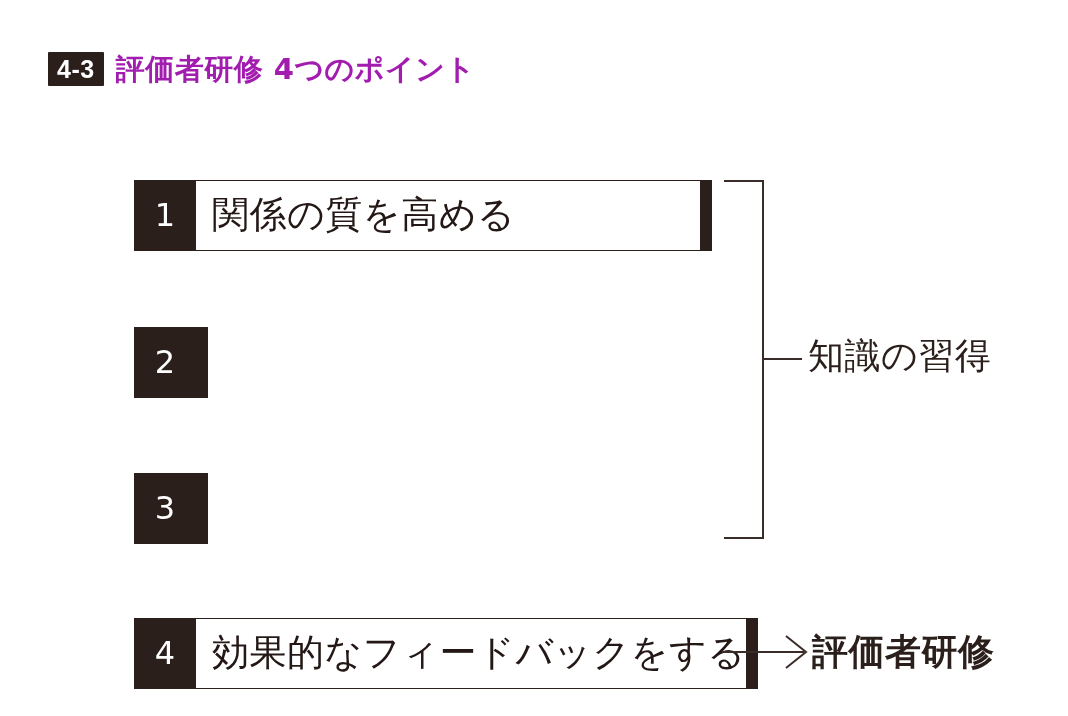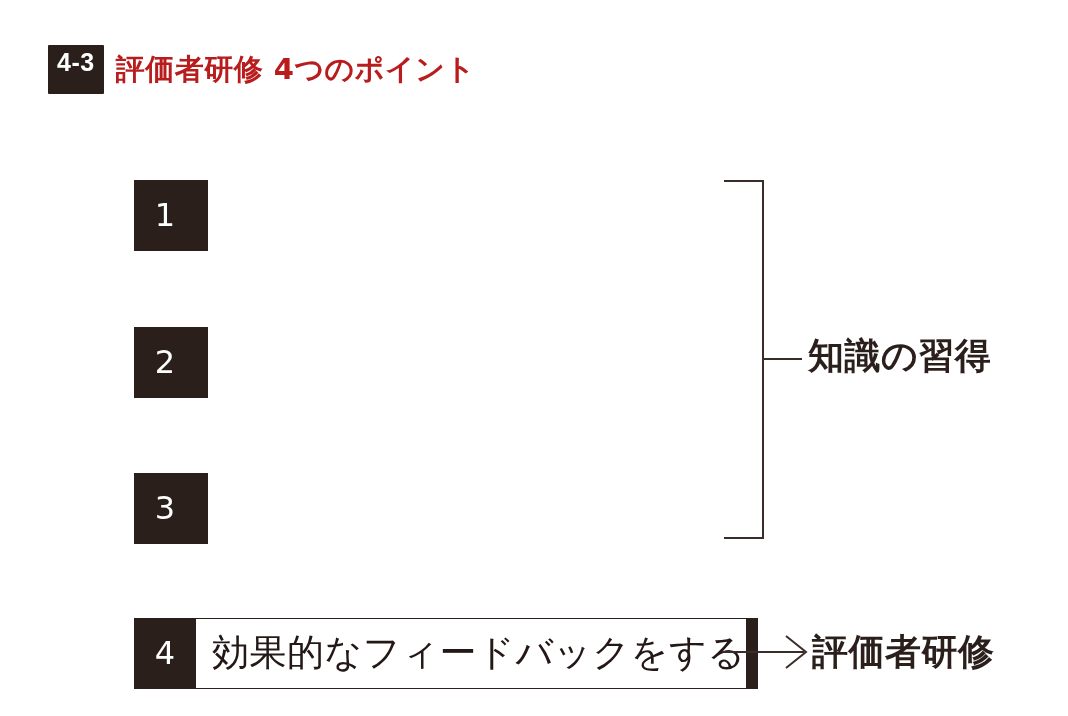--- a/index.html
+++ b/index.html
@@ -28,30 +28,30 @@
     height: 42px;
   }
   .title-badge {
     background: #2b1f1c;
     color: #ffffff;
     font-family: "Liberation Sans", sans-serif;
     font-weight: bold;
     font-size: 25px;
     line-height: 1;
     letter-spacing: 0.5px;
-    padding: 5px 9px 19px 9px;
+    padding: 5px 9px 4px 9px;
     border-radius: 1px;
     display: inline-block;
   }
   .title-text {
     font-family: "DejaVu Sans", "Liberation Sans", sans-serif;
     font-weight: bold;
     font-size: 29px;
     line-height: 1;
-    color: #b91c1c;
+    color: #a21caf;
     letter-spacing: 0.5px;
     white-space: nowrap;
   }
 
   
   .row {
     position: absolute;
     left: 134px;
     width: 578px;
     height: 71px;
@@ -121,21 +121,21 @@
     top: 358px;
     width: 38px;
     height: 0;
     border-top: 2px solid #3a2c28;
   }
   .group-label {
     position: absolute;
     left: 808px;
     top: 338px;
     font-family: "DejaVu Sans", "Liberation Sans", sans-serif;
-    font-weight: bold;
+    font-weight: normal;
     font-size: 36px;
     line-height: 1;
     color: #2b1f1c;
     white-space: nowrap;
     letter-spacing: 0.5px;
   }
 
   
   .arrow {
     position: absolute;
@@ -162,20 +162,23 @@
 </head>
 <body>
 
 <div class="title-row">
   <span class="title-badge">4-3</span>
   <span class="title-text">評価者研修 4つのポイント</span>
 </div>
 
 <div class="row row-1">
   <div class="row-num">1</div>
+  <div class="row-body">
+    <span class="row-label">関係の質を高める</span>
+  </div>
   <div class="row-endbar"></div>
 </div>
 
 <div class="row row-2">
   <div class="row-num">2</div>
   <div class="row-endbar"></div>
 </div>
 
 <div class="row row-3">
   <div class="row-num">3</div>

